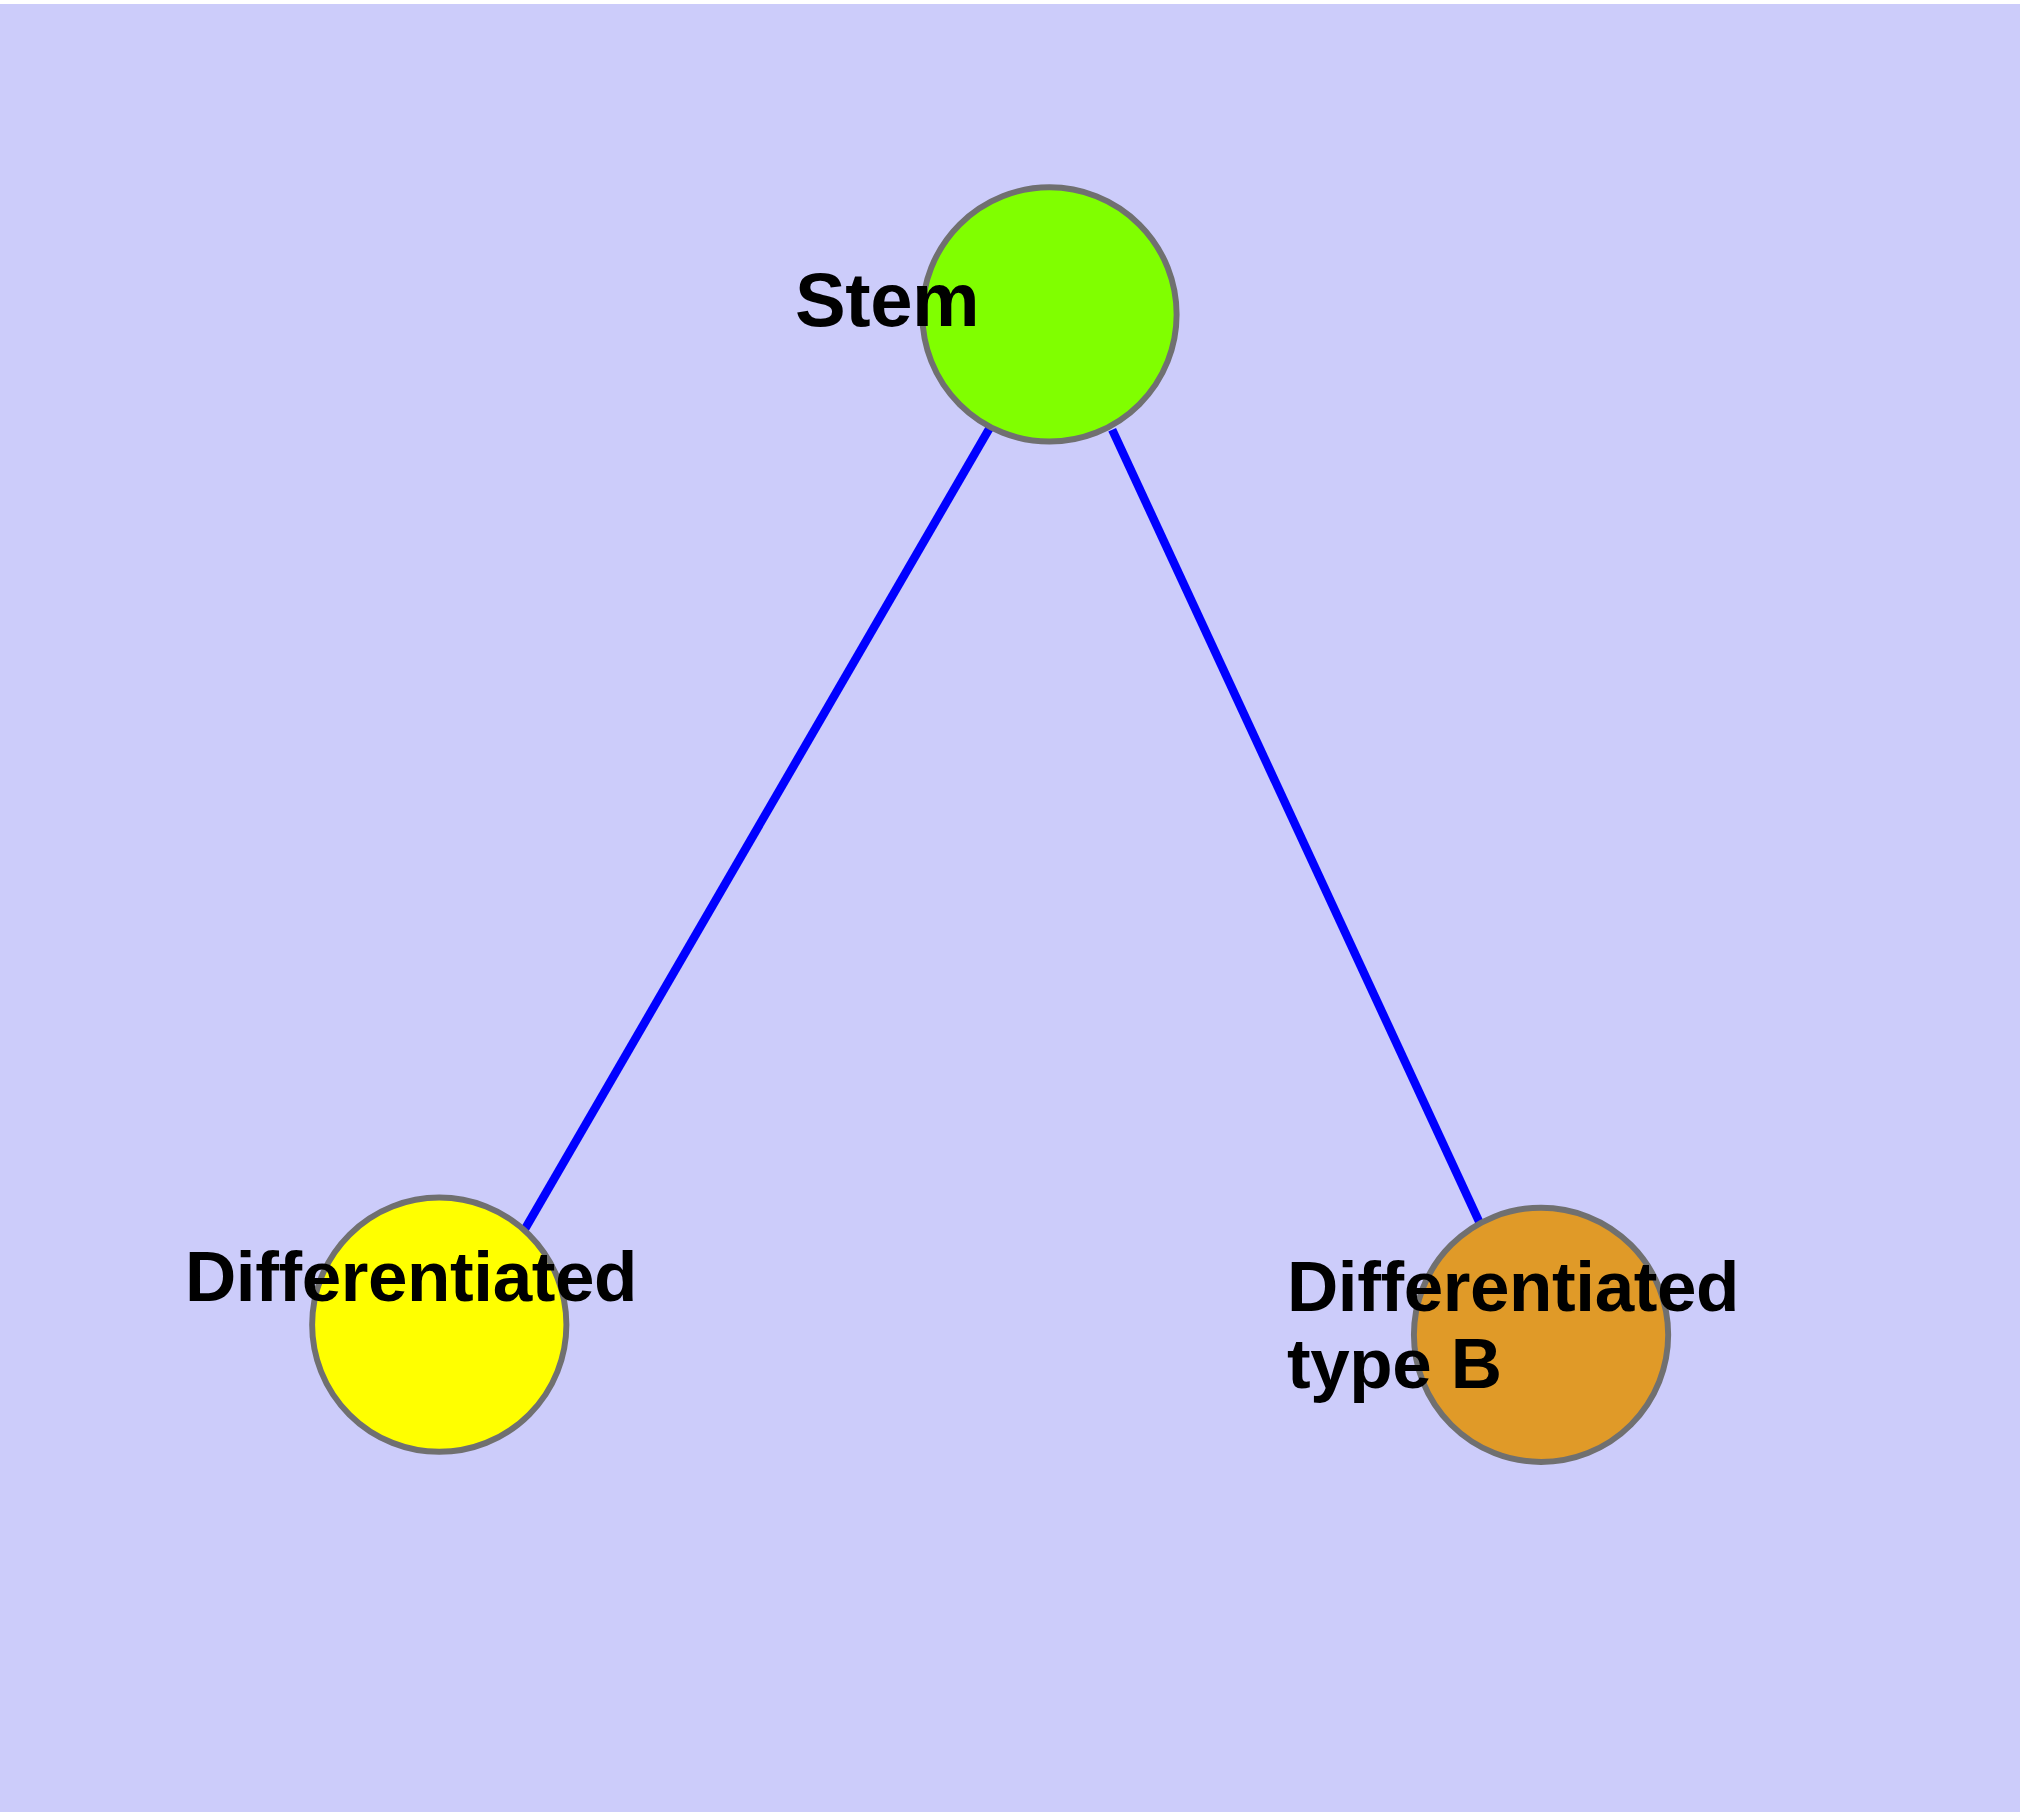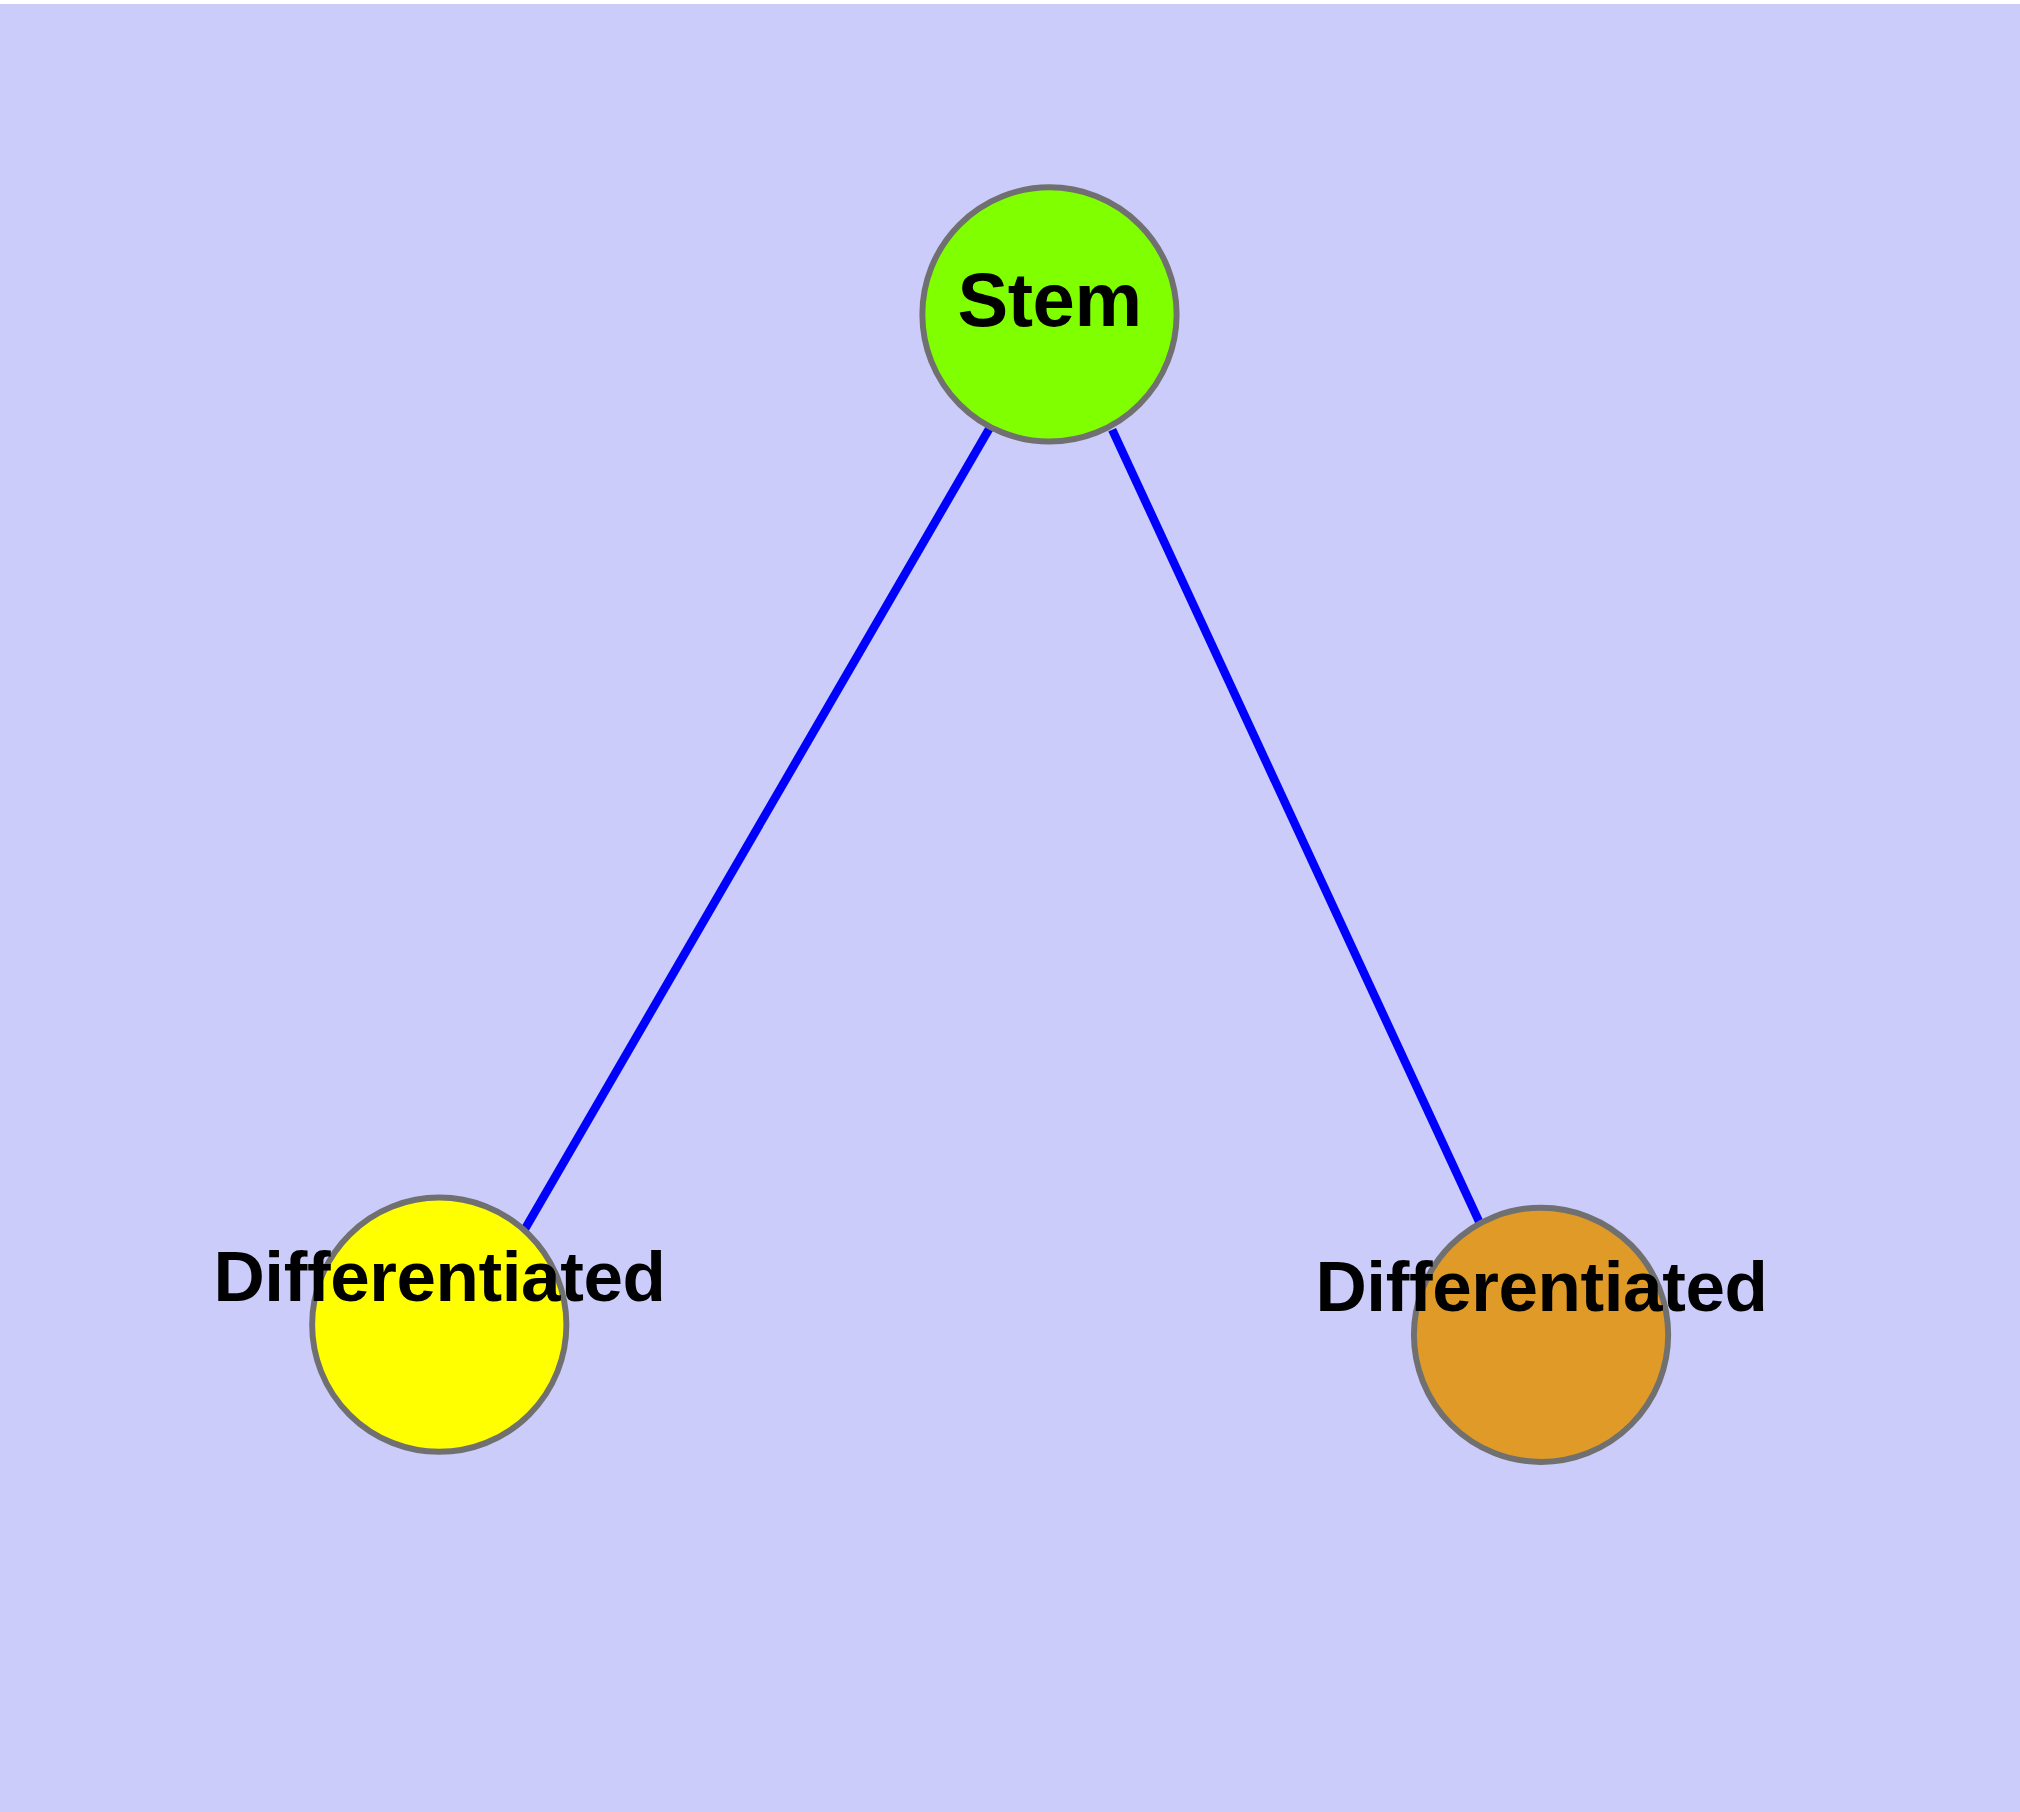--- a/index.html
+++ b/index.html
@@ -26,21 +26,20 @@
   }
   #graph-svg {
     position: absolute;
     left: 0;
     top: 0;
     width: 2021px;
     height: 1812px;
   }
   .node-label {
     position: absolute;
-    text-align: center;
     color: #000000;
     font-weight: bold;
     white-space: nowrap;
     pointer-events: none;
     line-height: 1.08;
     letter-spacing: -0.4px;
   }
   #label-stem {
     left: 795px;
     top: 259px;
@@ -85,16 +84,17 @@
   <div class="node-label" id="label-stem" style="color: rgb(0, 0, 0);">
     <span class="label-line">Stem</span>
   </div>
 
   <div class="node-label" id="label-diff-a" style="color: rgb(0, 0, 0);">
     <span class="label-line">Differentiated</span>
   </div>
 
   <div class="node-label" id="label-diff-b" style="color: rgb(0, 0, 0);">
     <span class="label-line">Differentiated</span>
+    <span class="label-line">type B</span>
   </div>
 
 </div>
 
 
 </body></html>

